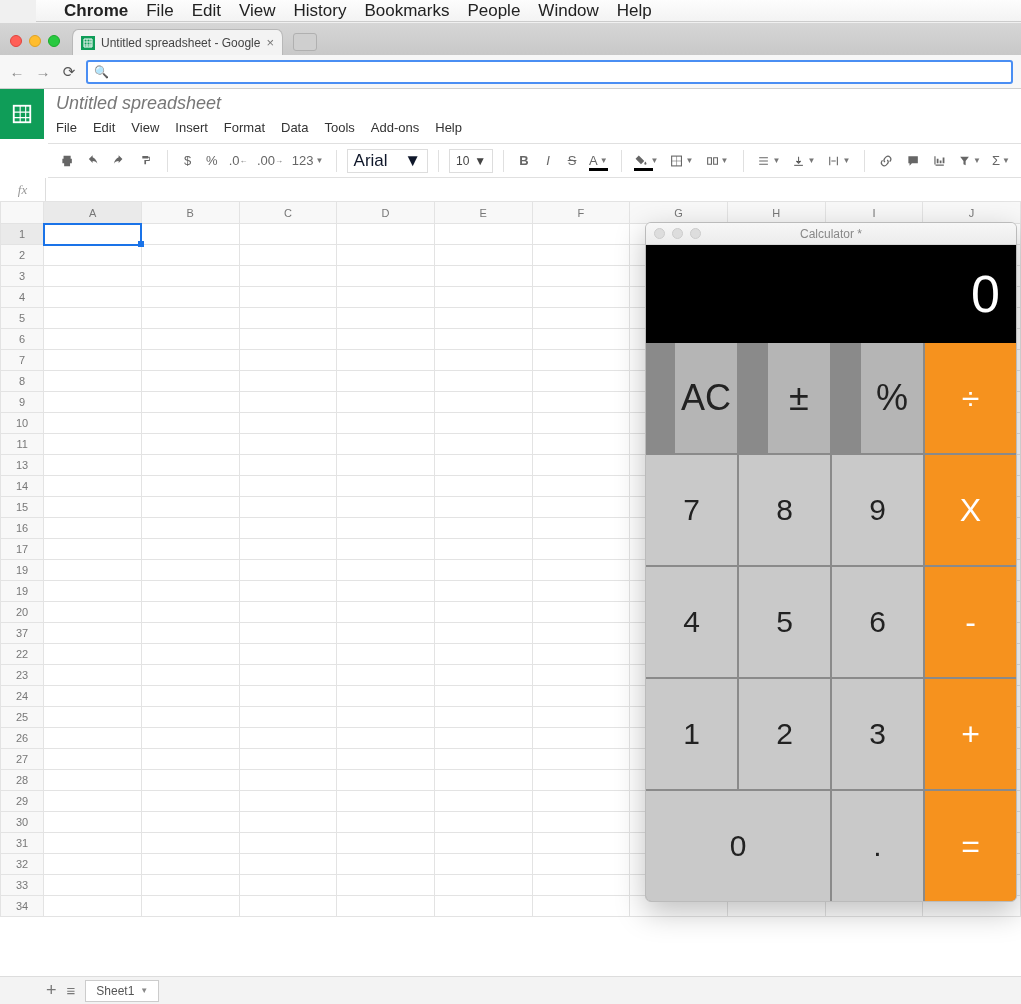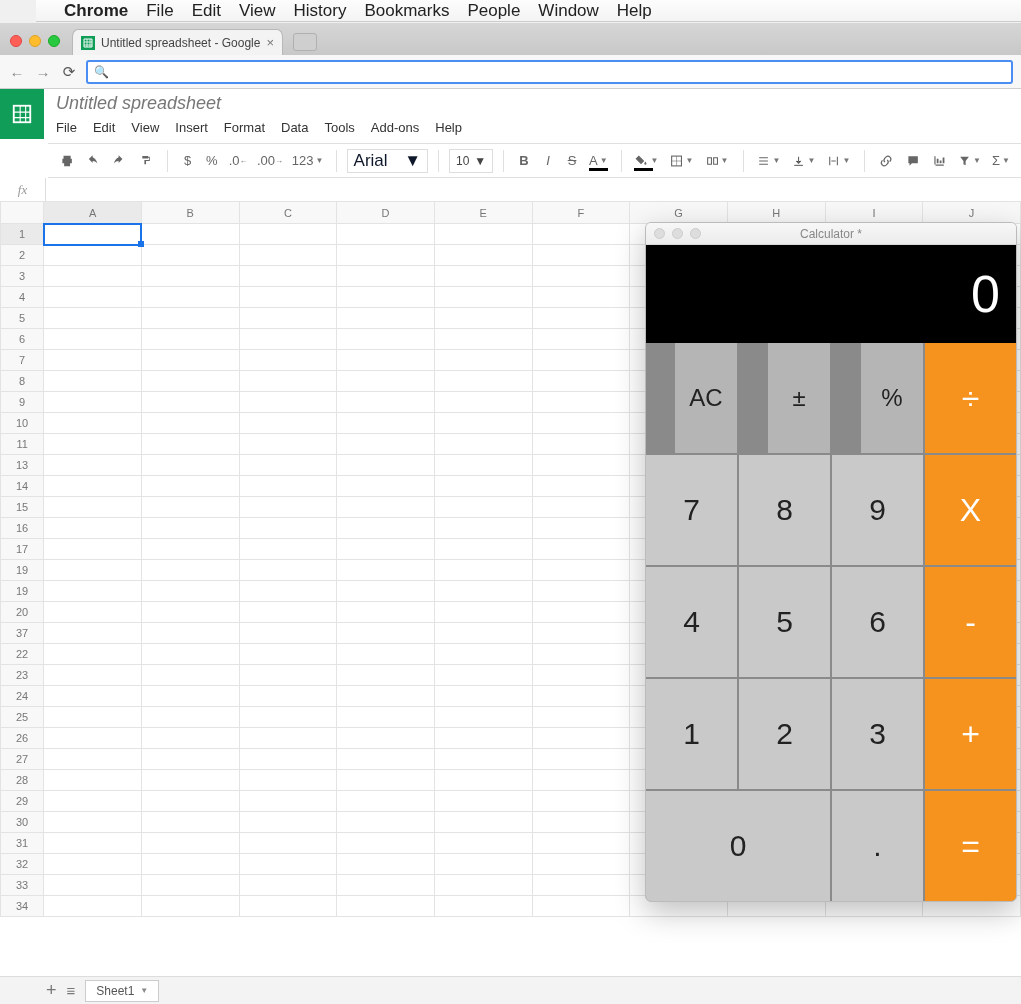--- a/index.html
+++ b/index.html
@@ -70,21 +70,21 @@
   .sheet-tab .dd{font-size:8px;color:#888;}
 
   
   .calc{position:absolute;left:645px;top:222px;width:372px;height:680px;background:#eee;border:1px solid #bbb;border-radius:6px;box-shadow:0 10px 30px rgba(0,0,0,0.25);display:flex;flex-direction:column;overflow:hidden;}
   .calc-title{height:22px;background:linear-gradient(#f7f7f7,#ececec);display:flex;align-items:center;font-size:12px;color:#888;border-bottom:1px solid #d8d8d8;position:relative;justify-content:center;}
   .calc-title .traffic2{position:absolute;left:8px;display:flex;gap:7px;}
   .tl2{width:11px;height:11px;border-radius:50%;background:#ddd;border:1px solid #ccc;}
   .calc-display{background:#000;color:#fff;height:98px;display:flex;align-items:center;justify-content:flex-end;padding:0 16px;font-size:52px;font-weight:300;}
   .calc-keys{flex:1;display:grid;grid-template-columns:repeat(4,1fr);grid-template-rows:repeat(5,1fr);gap:2px;background:#8a8a8a;}
   .key{display:flex;align-items:center;justify-content:center;font-size:30px;color:#222;background:#c9c9c9;user-select:none;}
-  .key.func{background:#b5b5b5;font-size:24px;margin-left:29px;}
+  .key.func{background:#b5b5b5;font-size:36px;margin-left:29px;}
   .key.op{background:#f6921e;color:#fff;font-size:32px;}
   .key.zero{grid-column:span 2;}
 </style>
 </head>
 <body>
 
 <div class="mac-menubar">
   <span class="apple"></span>
   <span class="appname">Chrome</span>
   <span>File</span>

